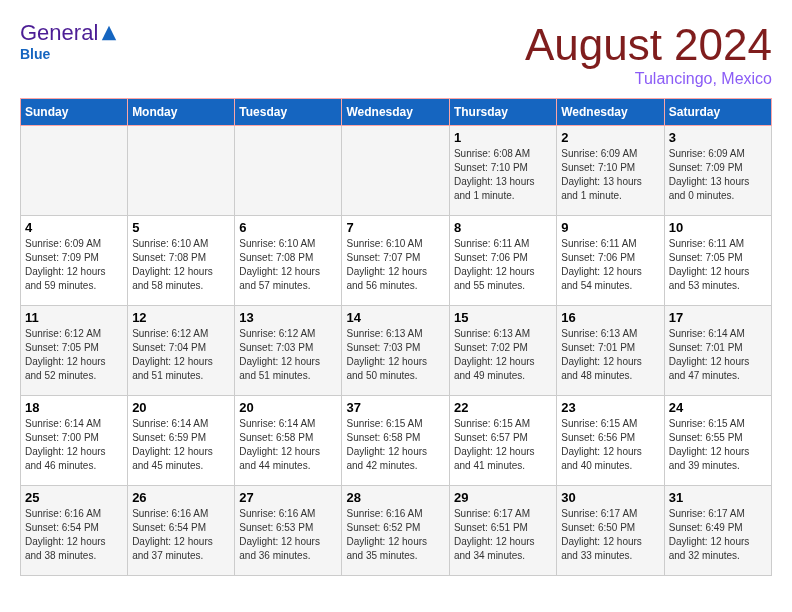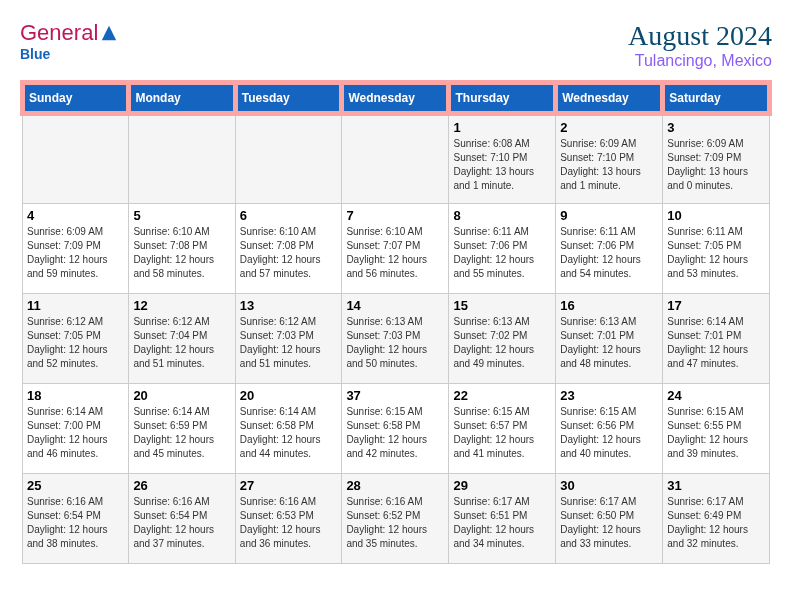--- a/index.html
+++ b/index.html
@@ -21,52 +21,51 @@
       flex-direction: column;
       align-items: flex-start;
     }
     .logo-text {
       display: flex;
       align-items: center;
       font-size: 22px;
       font-weight: bold;
       color: #1a1a2e;
     }
-    .logo-general { color: #be185d; font-weight: normal; text-align: right; }
+    .logo-general { color: #4c1d95; font-weight: normal; text-align: right; }
     .logo-blue { color: #1565c0; font-weight: bold; }
     .logo-icon {
       width: 18px;
       height: 18px;
       margin-left: 2px;
     }
     .title-block {
       text-align: right;
     }
     .month-year {
-      font-size: 28px;
-      color: #0c4a6e;
+      font-size: 44px;
+      color: #7f1d1d;
       font-weight: normal;
-      font-family: Liberation Serif, serif;
     }
     .location {
       font-size: 16px;
       color: #8b5cf6;
     }
     table {
       width: 100%;
       border-collapse: collapse;
       font-size: 11px;
     }
     thead tr th {
       background-color: #1565c0;
       color: #fff;
       padding: 6px 4px;
       text-align: left;
       font-size: 12px;
-      border: 5px solid #fca5a5;
+      border: 1px solid #fca5a5;
     }
     tbody tr td {
       border: 1px solid #ccc;
       padding: 4px;
       vertical-align: top;
       height: 90px;
       width: 108px;
     }
     tbody tr:nth-child(odd) td {
       background-color: #f5f5f5;

